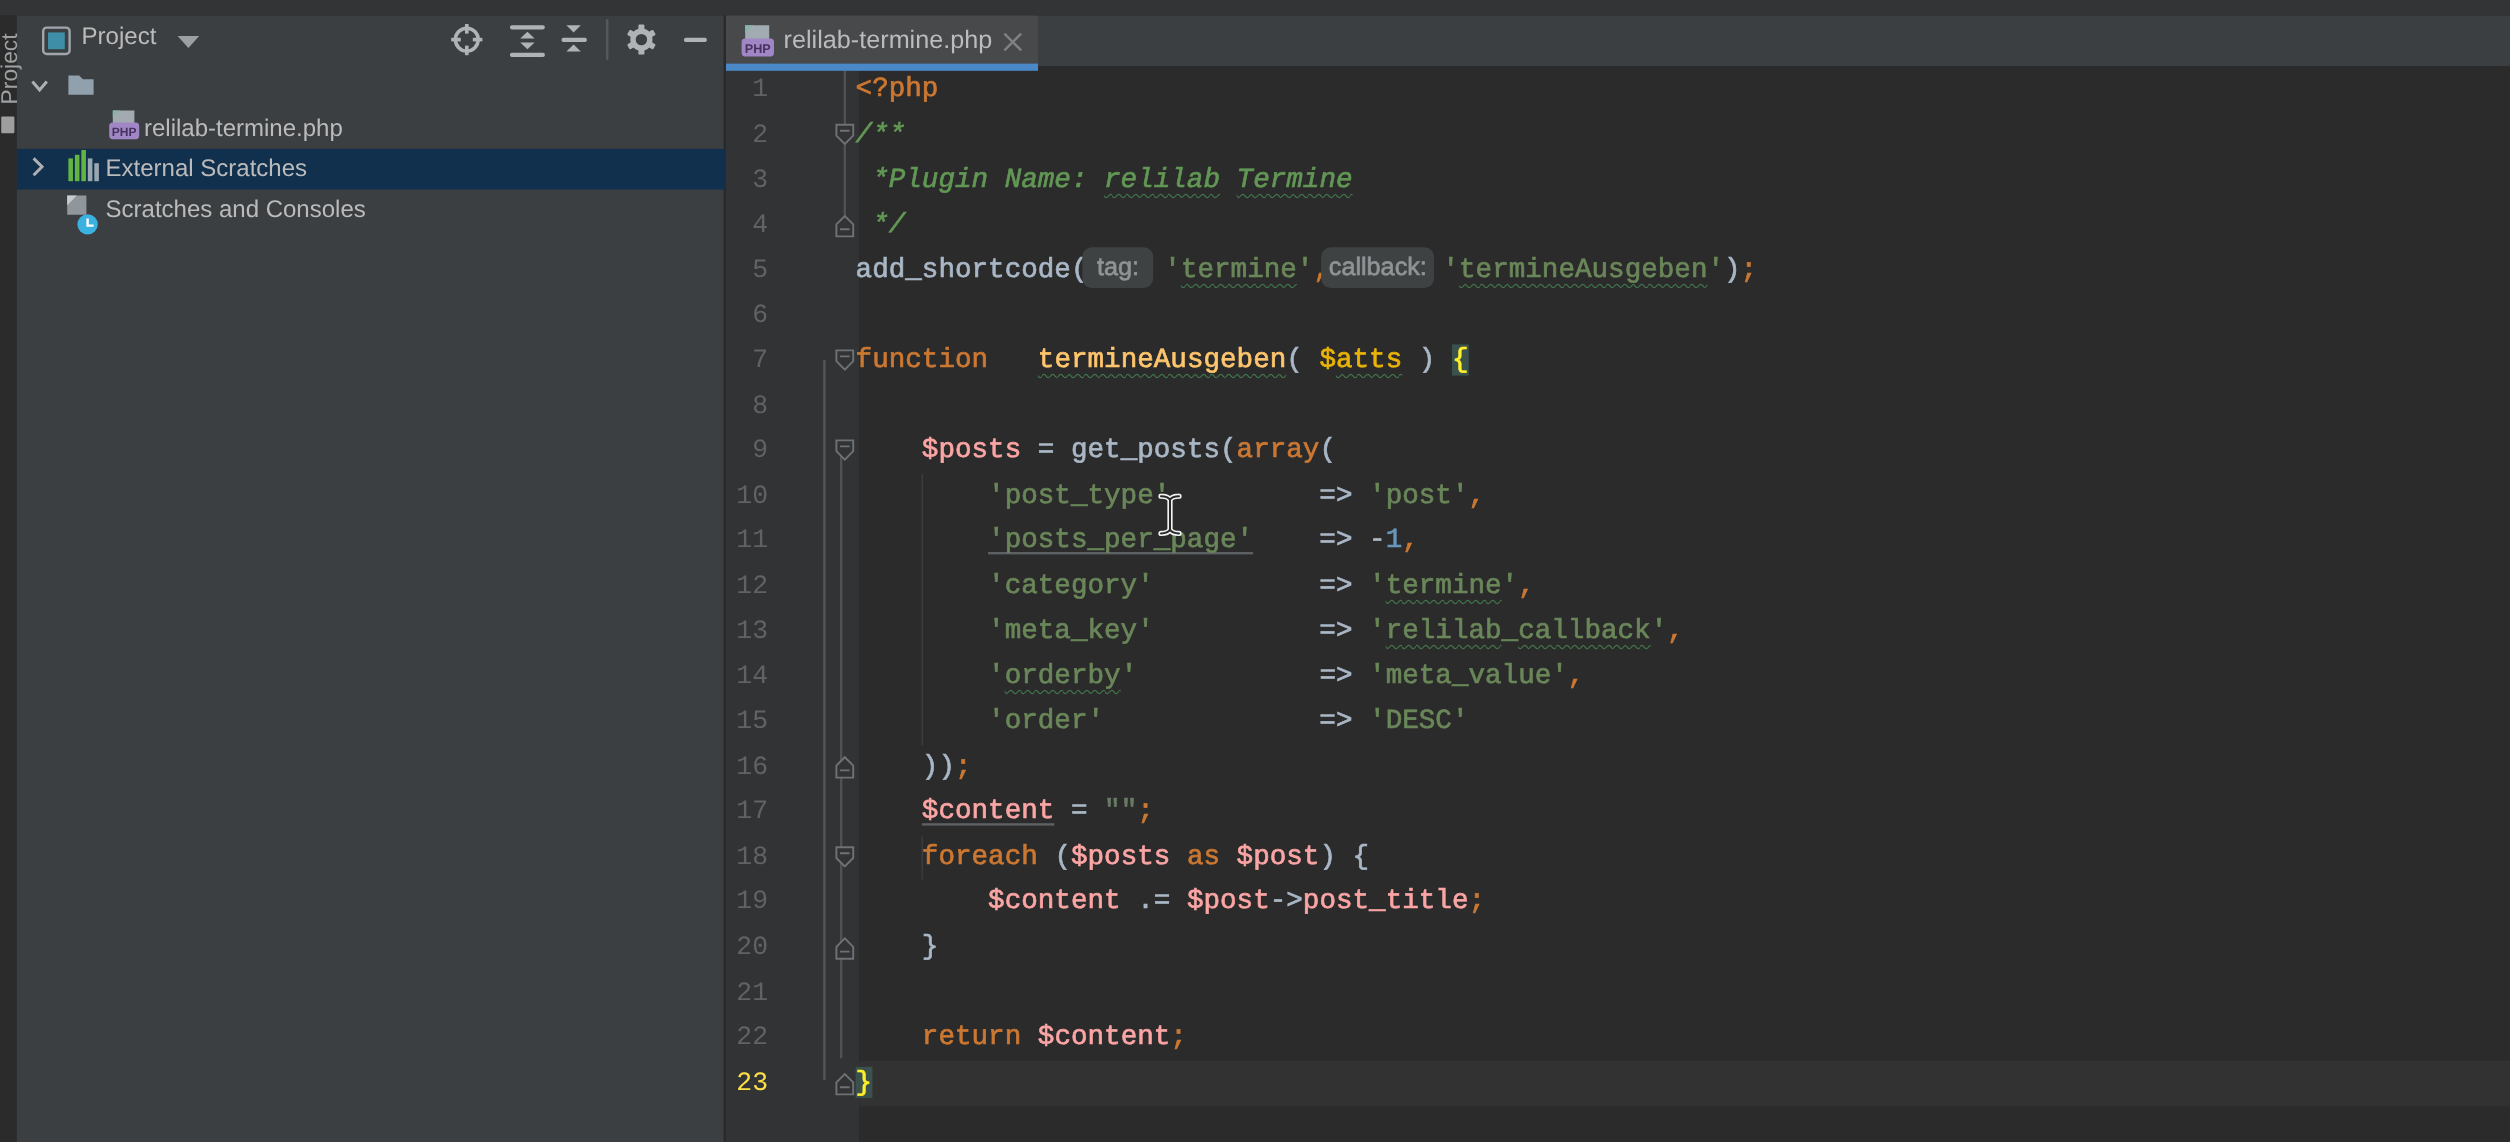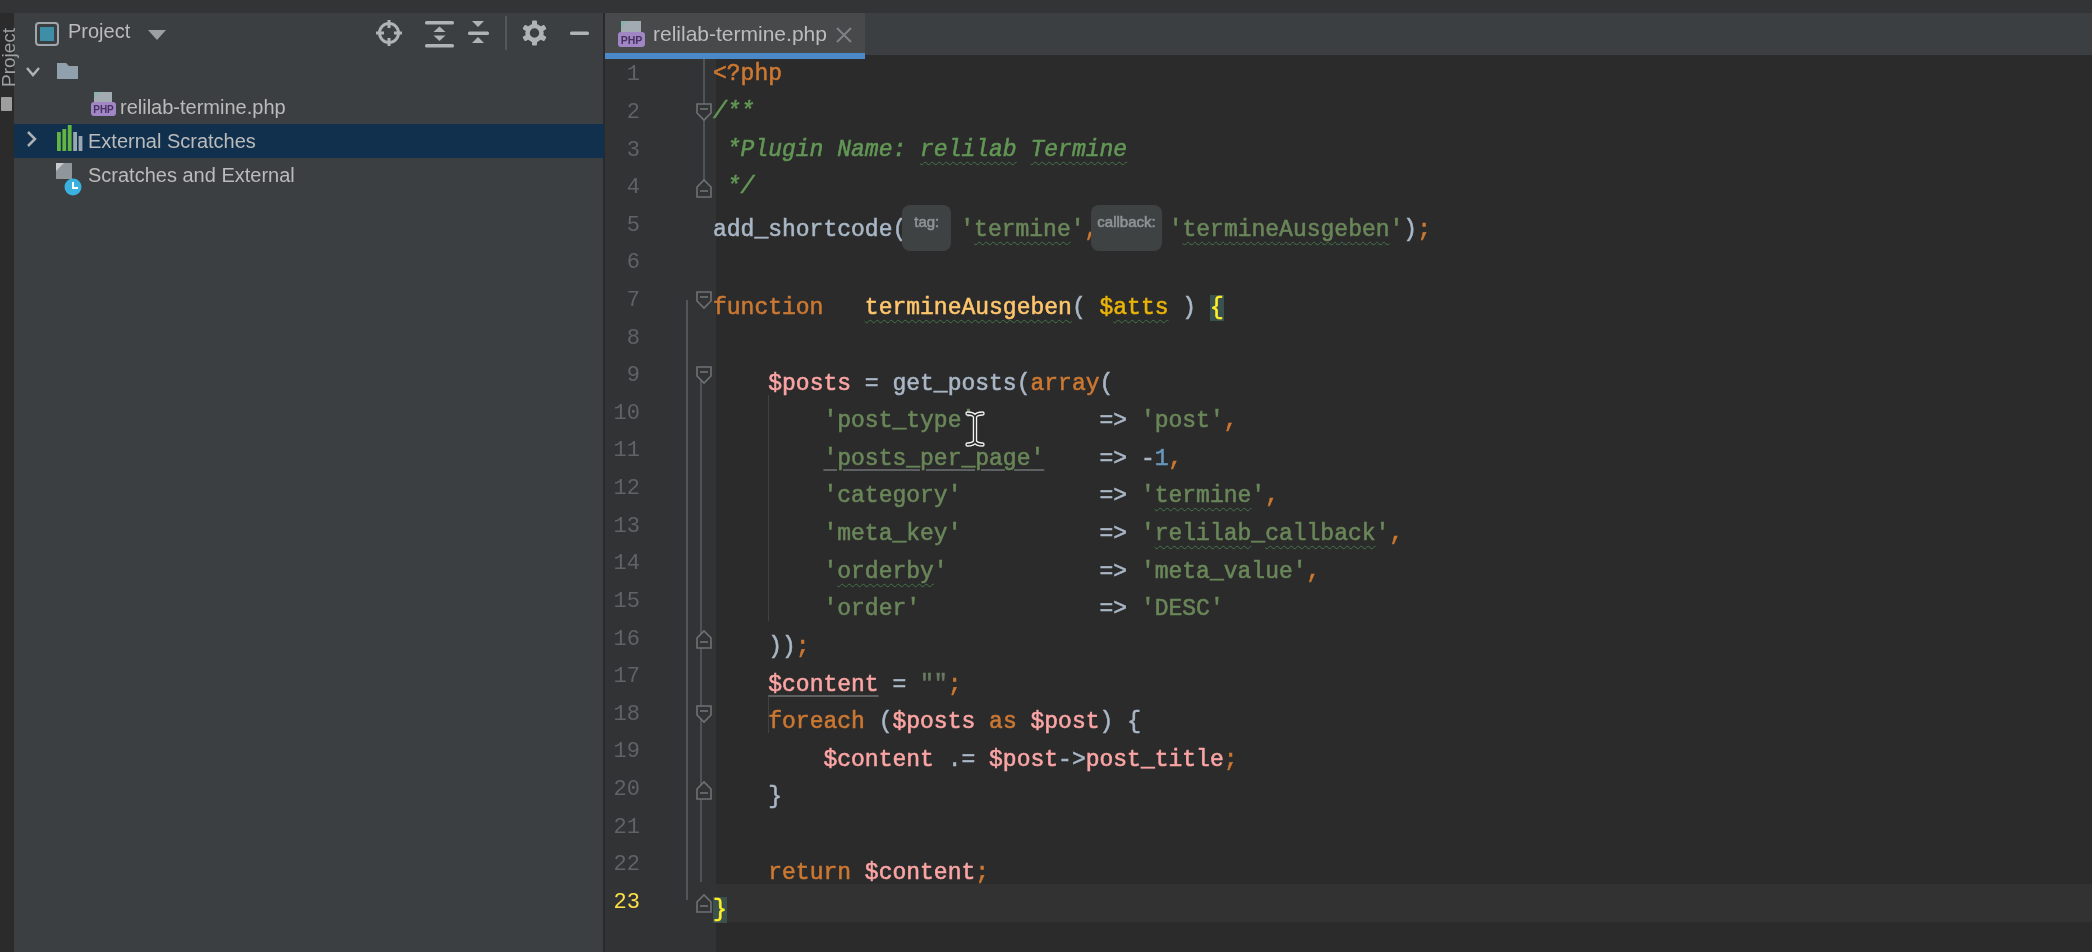--- a/index.html
+++ b/index.html
@@ -22,21 +22,21 @@
 .k{color:#cc7832;}
 .s{color:#6a8759;}
 .n{color:#6897bb;}
 .v{color:#fca5a5;}
 .fd{color:#ffc66d;}
 .dc{color:#629755;font-style:italic;}
 .gr{color:#eab308;}
 .sq{text-decoration-line:underline;text-decoration-style:wavy;text-decoration-color:#41744a;text-decoration-thickness:1.4px;text-underline-offset:5px;}
 .ul{text-decoration-line:underline;text-decoration-style:solid;text-decoration-color:#5d6164;text-decoration-thickness:1.6px;text-underline-offset:4px;}
 .mb{background:#3b514d;color:#ffef28;}
-.pill{display:inline-block;background:#3f4243;color:#8f9496;font-family:"Liberation Sans",sans-serif;font-size:15px;line-height:34px;height:46px;border-radius:8px;padding:0 10px;vertical-align:middle;position:relative;top:-2px;}
+.pill{display:inline-block;background:#3f4243;color:#8f9496;font-family:"Liberation Sans",sans-serif;font-size:21px;line-height:34px;height:34px;border-radius:8px;padding:0 10px;vertical-align:middle;position:relative;top:-2px;}
 .pill1{margin-left:-4px;margin-right:9px;padding:0 12px;}
 .pill2{margin-left:-7px;margin-right:7px;padding:0 6px;}
 .rtext{position:absolute;font-size:20px;color:#bbbbbb;white-space:nowrap;}
 #seld{left:14px;top:124px;width:590px;height:34px;background:#11304d;}
 #hdr-label{left:68px;top:20px;font-size:20px;color:#bbbbbb;}
 </style></head>
 <body>
 <div id="app">
 
   <div class="abs" style="left:0;top:0;width:2092px;height:13px;background:#323436;"></div>
@@ -114,21 +114,21 @@
     <rect x="64.6" y="83" width="3.8" height="15" fill="#9aa7b0"></rect>
 
     <path d="M42 110 L58 110 L58 126 L42 126 Z" fill="#8f979d"></path>
     <path d="M42 110 L50 110 L42 118 Z" fill="#c6cccf"></path>
     <circle cx="59" cy="134" r="8.5" fill="#3bb1e0"></circle>
     <path d="M59 129 L59 135 L64 135" fill="none" stroke="#ffffff" stroke-width="2"></path>
   </svg>
 
   <div class="rtext" style="left:120px;top:95.5px;">relilab-termine.php</div>
   <div class="rtext" style="left:88px;top:129.5px;">External Scratches</div>
-  <div class="rtext" style="left:88px;top:163.5px;">Scratches and External</div>
+  <div class="rtext" style="left:88px;top:163.5px;">Scratches and Consoles</div>
 
   <svg class="abs" style="left:90px;top:89.5px;" width="28" height="28" viewBox="0 0 28 28">
     <path d="M4 2 L22 2 L22 15 L4 15 Z" fill="#a3abb2"></path>
     <path d="M4 2 L10 2 L4 8 Z" fill="#88b4ac"></path>
     <rect x="1" y="12" width="25" height="14" rx="3" fill="#a186c6"></rect>
     <text x="13.5" y="23" text-anchor="middle" font-family="Liberation Sans" font-size="10" font-weight="bold" fill="#46325e">PHP</text>
   </svg>
 
   <div class="abs" id="tabbar"></div>
   <div class="abs" id="tab"></div>

